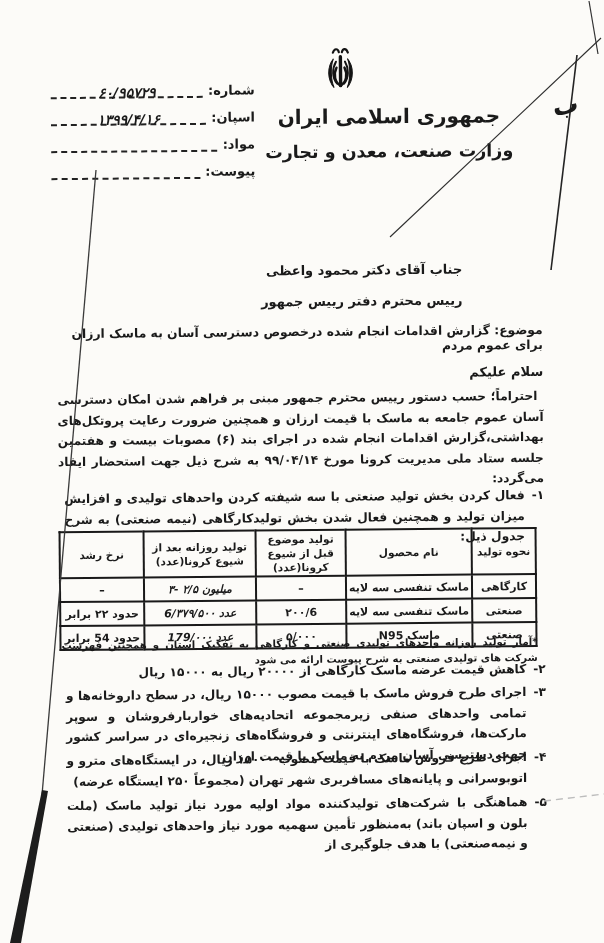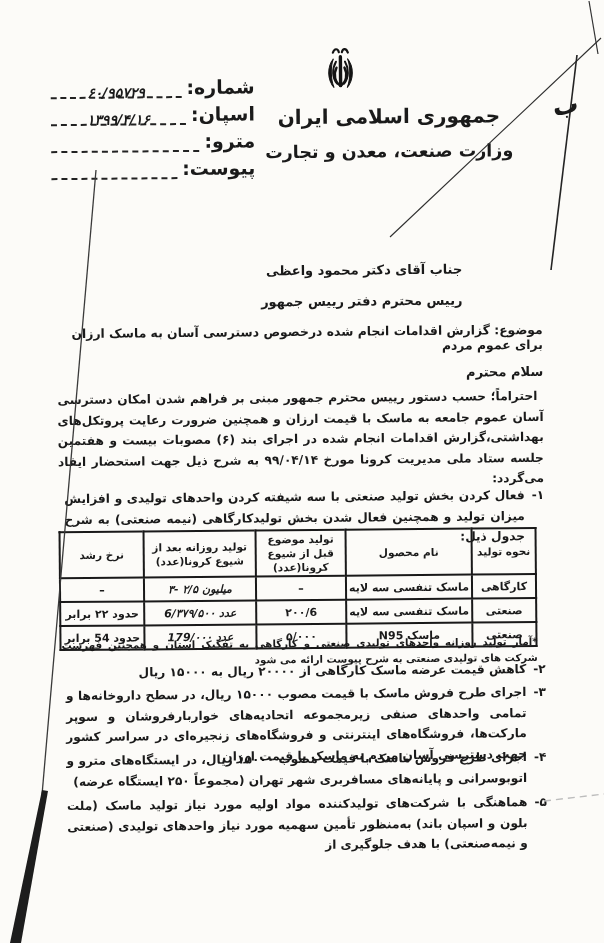--- a/index.html
+++ b/index.html
@@ -10,21 +10,21 @@
     font-family:"DejaVu Sans",sans-serif;
     direction:rtl;
     margin:0 auto;
   }
   .marks{position:absolute;inset:0;z-index:3;pointer-events:none;}
   .content{position:absolute;inset:0;transform:rotate(-0.5deg);z-index:2;}
 
   
   .fields{position:absolute;left:54px;top:70px;width:204px;direction:rtl;}
   .frow{display:flex;align-items:flex-end;height:27px;column-gap:5px;}
-  .flabel{font-weight:bold;font-size:19px;white-space:nowrap;}
+  .flabel{font-weight:bold;font-size:13px;white-space:nowrap;}
   .fline{flex:1;border-bottom:2px dashed #222;position:relative;height:21px;}
   .fvalue{position:absolute;bottom:-4px;left:0;right:0;text-align:center;
           font-size:14px;font-weight:bold;font-style:italic;letter-spacing:1.5px;white-space:nowrap;}
 
   
   .brand{position:absolute;left:252px;top:44px;width:280px;text-align:center;}
   .emblem{position:relative;right:48px;display:inline-block;}
   .country{font-size:20px;font-weight:bold;margin-top:1px;white-space:nowrap;}
   .ministry{font-size:17.5px;font-weight:bold;margin-top:13px;letter-spacing:1px;white-space:nowrap;}
 
@@ -84,21 +84,21 @@
           <span class="fvalue">۶۰/۹۵۷۲۹</span>
         </span>
       </div>
       <div class="frow">
         <span class="flabel">اسپان:</span>
         <span class="fline">
           <span class="fvalue">۱۳۹۹/۴/۱۶</span>
         </span>
       </div>
       <div class="frow">
-        <span class="flabel">مترو:</span>
+        <span class="flabel">مواد:</span>
         <span class="fline">
           <span class="fvalue"></span>
         </span>
       </div>
       <div class="frow">
         <span class="flabel">پیوست:</span>
         <span class="fline">
           <span class="fvalue"></span>
         </span>
       </div>
@@ -121,21 +121,21 @@
       <div class="country">جمهوری اسلامی ایران</div>
       <div class="ministry">وزارت صنعت، معدن و تجارت</div>
     </div>
 
     <div class="recipient">
       <div>جناب آقای دکتر محمود واعظی</div>
       <div>رییس محترم دفتر رییس جمهور</div>
     </div>
 
     <div class="subject">موضوع: گزارش اقدامات انجام شده درخصوص دسترسی آسان به ماسک ارزان برای عموم مردم</div>
-    <div class="salutation">سلام محترم</div>
+    <div class="salutation">سلام علیکم</div>
     <p class="intro">احتراماً؛ حسب دستور رییس محترم جمهور مبنی بر فراهم شدن امکان دسترسی آسان عموم جامعه به ماسک با قیمت ارزان و همچنین ضرورت رعایت پروتکل‌های بهداشتی،گزارش اقدامات انجام شده در اجرای بند (۶) مصوبات بیست و هفتمین جلسه ستاد ملی مدیریت کرونا مورخ ۹۹/۰۴/۱۴ به شرح ذیل جهت استحضار ایفاد می‌گردد:</p>
 
     <div class="item" id="item1">
       <span class="inum">۱-</span>
       <span class="itext">فعال کردن بخش تولید صنعتی با سه شیفته کردن واحدهای تولیدی و افزایش میزان تولید و همچنین فعال شدن بخش تولیدکارگاهی (نیمه صنعتی) به شرح جدول ذیل:</span>
     </div>
 
     <table class="mtable">
       <colgroup>
         <col style="width:64px">

